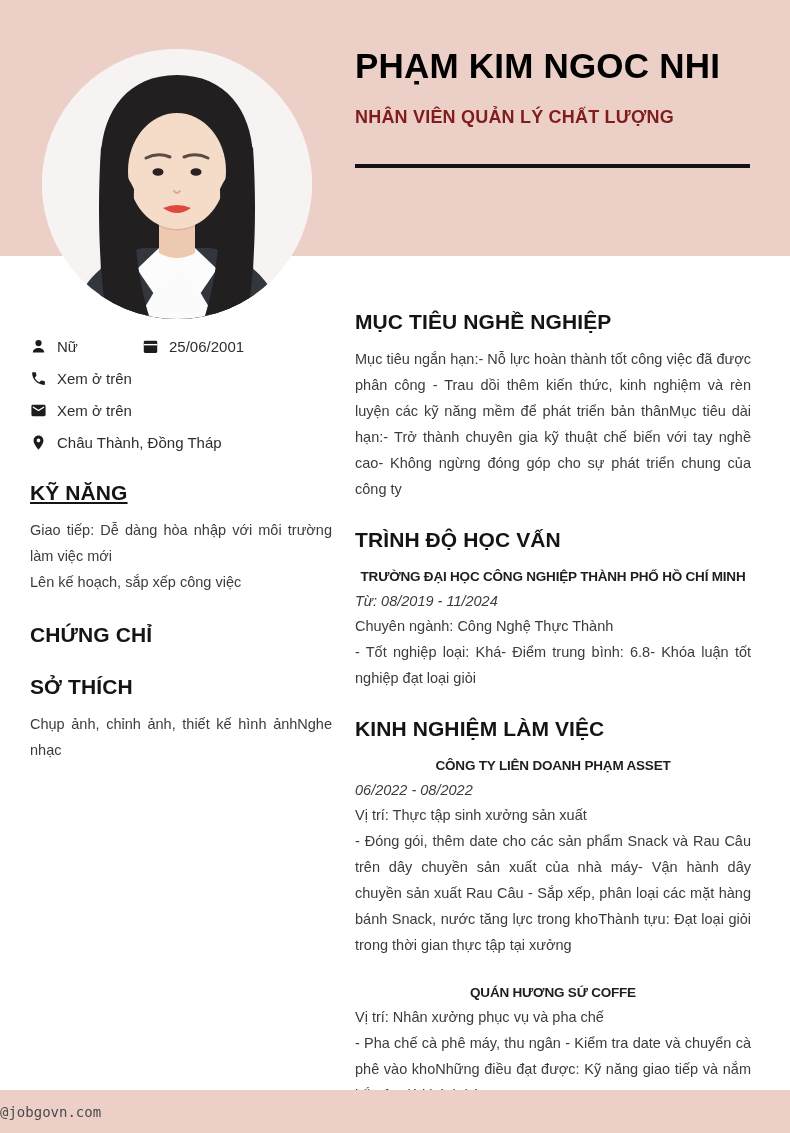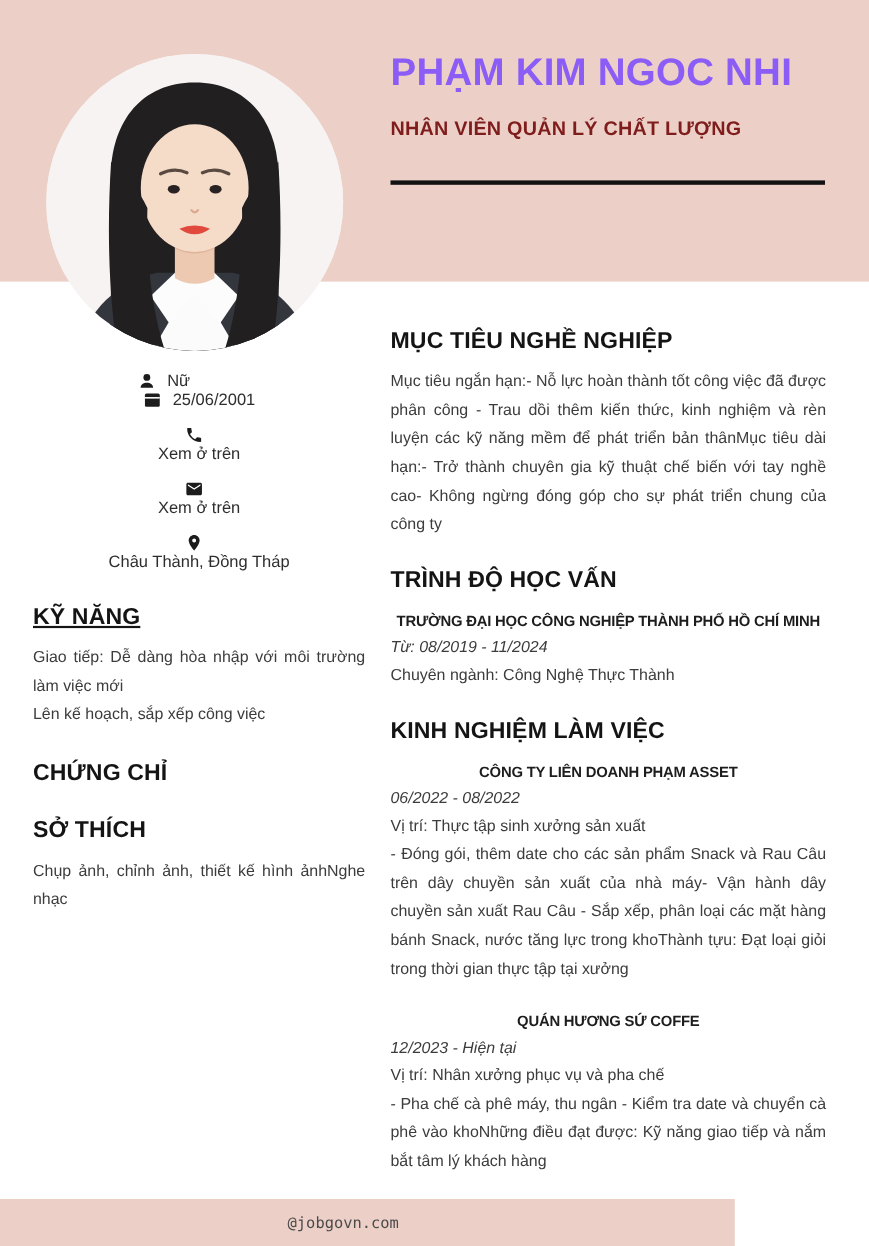--- a/index.html
+++ b/index.html
@@ -28,21 +28,21 @@
   }
   .photo-wrap svg { display: block; width: 270px; height: 270px; }
   .header-text {
     position: absolute;
     left: 355px; top: 46px;
     width: 396px;
   }
   .name {
     font-size: 35px;
     font-weight: 800;
-    color: #8b5cf6;
+    color: #000000;
     letter-spacing: 0.2px;
     line-height: 1.15;
   }
   .job-title {
     margin-top: 21px;
     font-size: 18px;
     font-weight: 700;
     color: #7f1d1d;
     letter-spacing: 0.2px;
   }
@@ -62,41 +62,40 @@
     left: 355px; top: 298px;
     width: 396px;
     color: #3c3c3c;
   }
   .contact-row {
     display: flex;
     align-items: center;
     margin-bottom: 15px;
     font-size: 15px;
     color: #2e2e2e;
-    flex-direction: column;
   }
   .contact-cell { display: flex; align-items: center; }
   .contact-cell.first { width: 112px; }
   .contact-row .icon, .contact-cell .icon {
     width: 17px; height: 17px;
     margin-right: 10px;
     flex: 0 0 auto;
     display: inline-flex;
   }
   .icon svg { width: 17px; height: 17px; display: block; }
   .section-heading {
     font-size: 21px;
     font-weight: 800;
     color: #141414;
     letter-spacing: 0.1px;
     margin: 26px 0 12px 0;
   }
   .left-col .section-heading { margin-top: 28px; }
   .left-col .first-heading { margin-top: 30px; text-decoration: underline; }
-  .right-col .first-heading { margin-top: 0; }
+  .right-col .first-heading { margin-top: 12px; }
   .body-text {
     font-size: 14.5px;
     line-height: 26px;
     color: #3c3c3c;
     text-align: justify;
   }
   .entry { margin-bottom: 22px; }
   .entry-org {
     font-size: 13.5px;
     font-weight: 700;
@@ -112,25 +111,25 @@
     line-height: 25px;
   }
   .entry-line {
     font-size: 14.5px;
     color: #3c3c3c;
     line-height: 25px;
   }
   .footer-band {
     position: absolute;
     left: 0; bottom: 0;
-    width: 668px; height: 43px;
+    width: 790px; height: 43px;
     background: #ecd0c8;
     display: flex;
     align-items: center;
-    justify-content: center;
+    justify-content: flex-start;
     padding-right: 44px;
   }
   .watermark {
     font-family: "DejaVu Sans Mono", monospace;
     font-size: 14px;
     color: #4a4a4a;
   }
 </style>
 </head>
 <body>
@@ -232,34 +231,34 @@
   <div class="right-col">
 
     <div class="section-heading first-heading">MỤC TIÊU NGHỀ NGHIỆP</div>
     <div class="body-text">Mục tiêu ngắn hạn:- Nỗ lực hoàn thành tốt công việc đã được phân công - Trau dồi thêm kiến thức, kinh nghiệm và rèn luyện các kỹ năng mềm để phát triển bản thânMục tiêu dài hạn:- Trở thành chuyên gia kỹ thuật chế biến với tay nghề cao- Không ngừng đóng góp cho sự phát triển chung của công ty</div>
 
     <div class="section-heading">TRÌNH ĐỘ HỌC VẤN</div>
     <div class="entry">
       <div class="entry-org">TRƯỜNG ĐẠI HỌC CÔNG NGHIỆP THÀNH PHỐ HỒ CHÍ MINH</div>
       <div class="entry-period">Từ: 08/2019 - 11/2024</div>
       <div class="entry-line">Chuyên ngành: Công Nghệ Thực Thành</div>
+      <div class="body-text">- Tốt nghiệp loại: Khá- Điểm trung bình: 6.8- Khóa luận tốt nghiệp đạt loại giỏi</div>
     </div>
 
     <div class="section-heading">KINH NGHIỆM LÀM VIỆC</div>
 
     <div class="entry">
       <div class="entry-org">CÔNG TY LIÊN DOANH PHẠM ASSET</div>
       <div class="entry-period">06/2022 - 08/2022</div>
       <div class="entry-line">Vị trí: Thực tập sinh xưởng sản xuất</div>
       <div class="body-text">- Đóng gói, thêm date cho các sản phẩm Snack và Rau Câu trên dây chuyền sản xuất của nhà máy- Vận hành dây chuyền sản xuất Rau Câu - Sắp xếp, phân loại các mặt hàng bánh Snack, nước tăng lực trong khoThành tựu: Đạt loại giỏi trong thời gian thực tập tại xưởng</div>
     </div>
 
     <div class="entry">
       <div class="entry-org">QUÁN HƯƠNG SỨ COFFE</div>
-      <div class="entry-period">12/2023 - Hiện tại</div>
       <div class="entry-line">Vị trí: Nhân xưởng phục vụ và pha chế</div>
       <div class="body-text">- Pha chế cà phê máy, thu ngân - Kiểm tra date và chuyển cà phê vào khoNhững điều đạt được: Kỹ năng giao tiếp và nắm bắt tâm lý khách hàng</div>
     </div>
 
   </div>
 
   <div class="footer-band">
     <span class="watermark">@jobgovn.com</span>
   </div>
 

